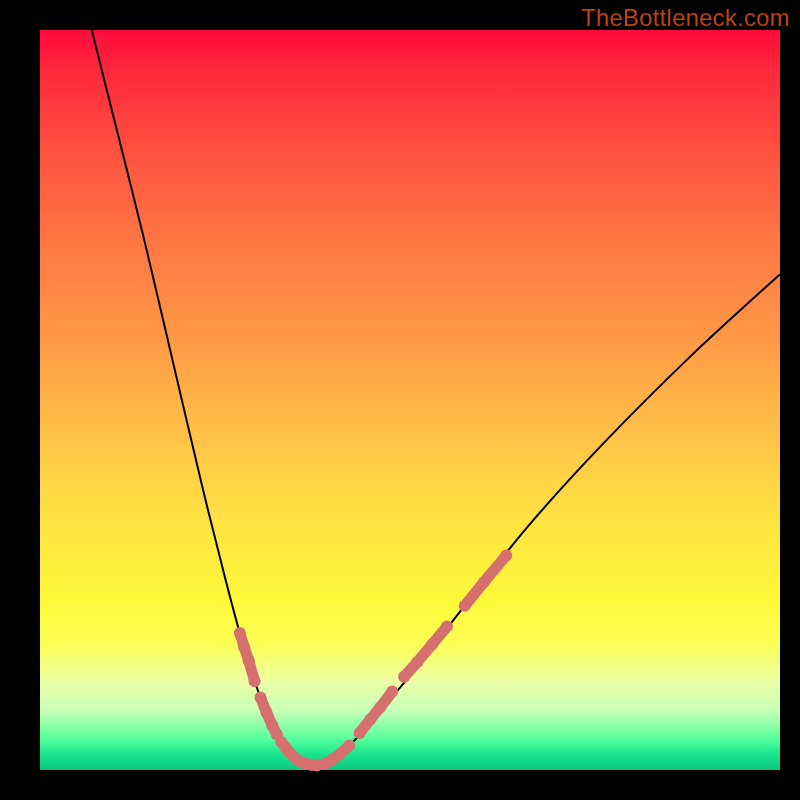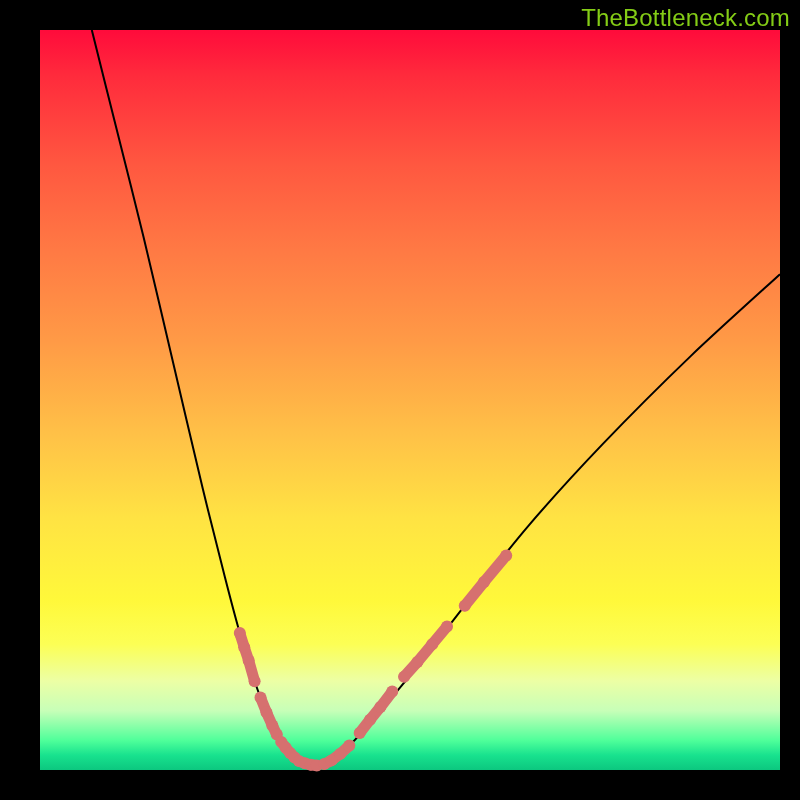--- a/index.html
+++ b/index.html
@@ -40,21 +40,21 @@
       #c7ffb8 92%,
       #4fff9a 96%,
       #18e28e 98%,
       #0cc77f 100%
     );
   }
   .watermark {
     position: absolute;
     top: 4px;
     right: 10px;
-    color: #84cc16;
+    color: #c2410c;
     font-size: 24px;
     font-weight: 500;
     letter-spacing: 0.2px;
   }
   svg.curve-layer {
     position: absolute;
     left: 0;
     top: 0;
     width: 740px;
     height: 740px;

